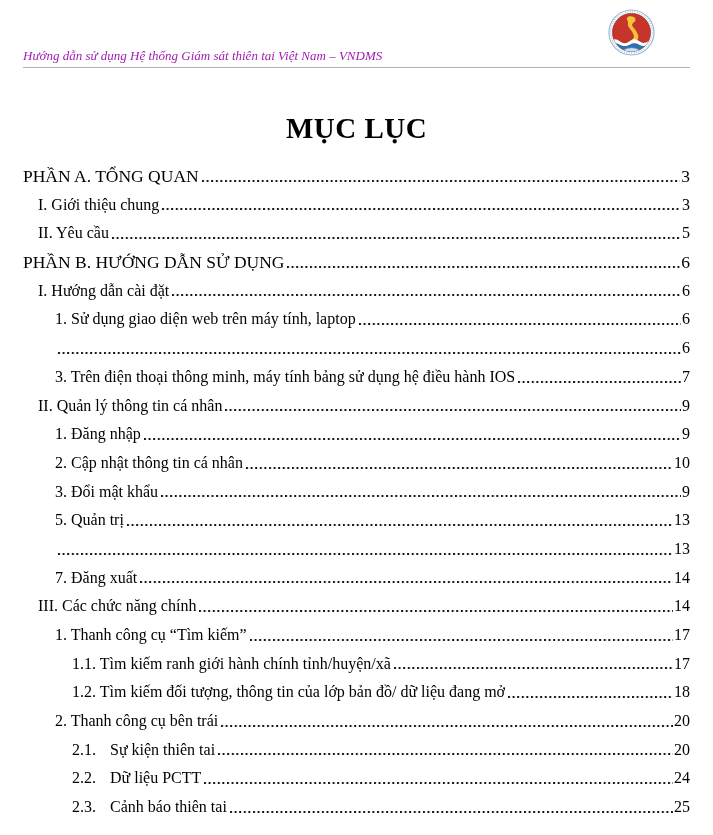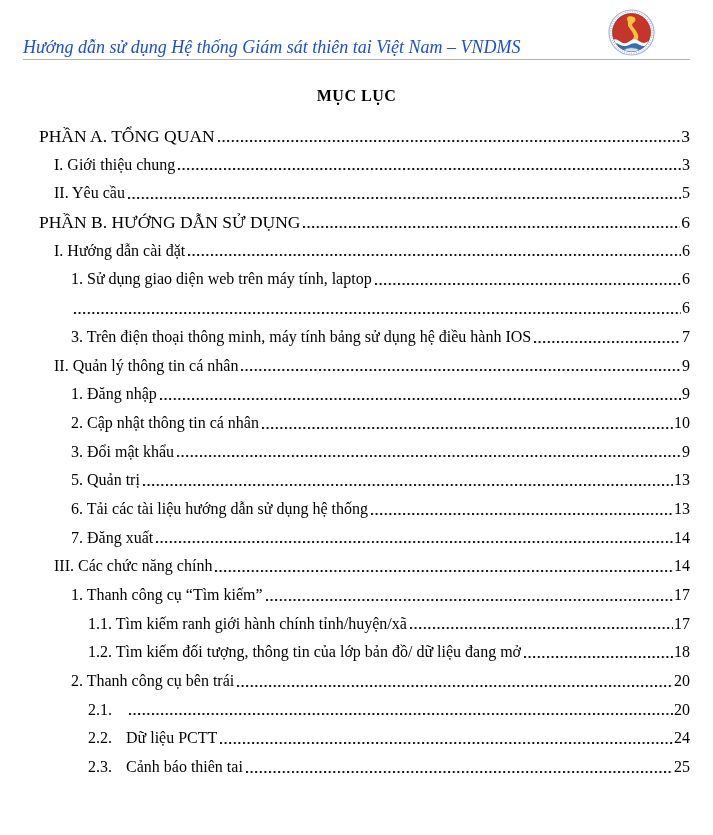--- a/index.html
+++ b/index.html
@@ -14,55 +14,55 @@
     overflow: hidden;
   }
   
   .doc-header {
     position: relative;
     margin: 0 23px;
     padding-top: 37px;
   }
   .header-title {
     font-style: italic;
-    font-size: 18px;
+    font-size: 13px;
     line-height: 21px;
-    color: #1d4ed8;
+    color: #a21caf;
+    margin-top: 8px;
   }
   .header-rule {
     margin: 1px 23px 0 23px;
     border-bottom: 1px solid #b4b4b4;
   }
   .logo-wrap {
     position: absolute;
     top: 9px;
     right: 58px;
     width: 47px;
     height: 47px;
   }
   
   .page-title {
-    margin-top: 27px;
+    margin-top: 44px;
     text-align: center;
-    font-size: 16px;
+    font-size: 29px;
     font-weight: bold;
     letter-spacing: 0.5px;
   }
   
   .toc {
     margin: 17px 23px 0 23px;
   }
   .toc-row {
     display: flex;
     height: 28.7px;
     line-height: 28.7px;
     font-size: 16px;
     white-space: nowrap;
     cursor: default;
-    margin-left: 16px;
   }
   .toc-row.lvl0 { padding-left: 0;  font-size: 17.5px; }
   .toc-row.lvl1 { padding-left: 15px; text-align: center; }
   .toc-row.lvl2 { padding-left: 32px; }
   .toc-row.lvl3 { padding-left: 49px; align-items: flex-end; }
   .toc-num {
     display: inline-block;
     width: 38px;
     flex: 0 0 auto;
   }
@@ -196,21 +196,20 @@
       <span class="toc-page">9</span>
     </div>
       <div class="toc-row lvl2">
 
       <span class="toc-label">5. Quản trị</span>
       <span class="toc-leader"></span>
       <span class="toc-page">13</span>
     </div>
       <div class="toc-row lvl2">
 
-      <span class="toc-label">6. Tải các tài liệu hướng dẫn sử dụng hệ thống</span>
       <span class="toc-leader"></span>
       <span class="toc-page">13</span>
     </div>
       <div class="toc-row lvl2">
 
       <span class="toc-label">7. Đăng xuất</span>
       <span class="toc-leader"></span>
       <span class="toc-page">14</span>
     </div>
       <div class="toc-row lvl1">
@@ -238,20 +237,21 @@
       <span class="toc-page">18</span>
     </div>
       <div class="toc-row lvl2">
 
       <span class="toc-label">2. Thanh công cụ bên trái</span>
       <span class="toc-leader"></span>
       <span class="toc-page">20</span>
     </div>
       <div class="toc-row lvl3">
       <span class="toc-num">2.1.</span>
+      <span class="toc-label">Sự kiện thiên tai</span>
       <span class="toc-leader"></span>
       <span class="toc-page">20</span>
     </div>
       <div class="toc-row lvl3">
       <span class="toc-num">2.2.</span>
       <span class="toc-label">Dữ liệu PCTT</span>
       <span class="toc-leader"></span>
       <span class="toc-page">24</span>
     </div>
       <div class="toc-row lvl3">

